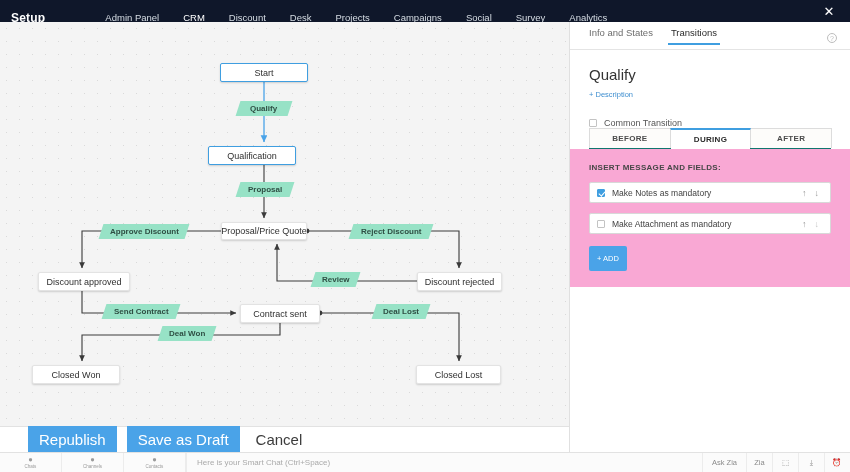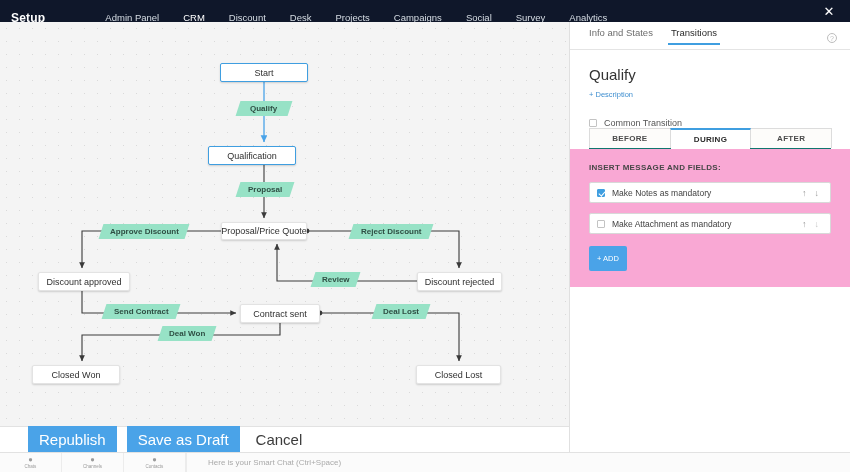--- a/index.html
+++ b/index.html
@@ -89,21 +89,21 @@
     display: flex; align-items: center;
   }
   .chatitem {
     width: 62px; height: 20px; display: flex; flex-direction: column;
     align-items: center; justify-content: center; cursor: pointer;
     border-right: 1px solid #ececec;
   }
   .chatitem .ci-ico { font-size: 7.5px; color: #9a9a9a; line-height: 8px; }
   .chatitem .ci-lbl { font-size: 4.5px; color: #9a9a9a; line-height: 6px; }
   .chatinput {
-    flex: 1; font-size: 8px; color: #aaaaaa; padding-left: 21px;
+    flex: 1; font-size: 8px; color: #aaaaaa; padding-left: 10px;
     border-left: 1px solid #ececec; height: 20px; line-height: 20px;
     cursor: text;
   }
   .chatright { display: flex; align-items: center; height: 20px; }
   .chatright .cr {
     height: 20px; min-width: 26px; padding: 0 6px;
     display: flex; align-items: center; justify-content: center;
     border-left: 1px solid #ececec; font-size: 7.5px; color: #8b8b8b;
     cursor: pointer;
   }
@@ -340,15 +340,22 @@
         <div class="chatitem">
           <div class="ci-ico">●</div>
           <div class="ci-lbl">Channels</div>
         </div>
         <div class="chatitem">
           <div class="ci-ico">●</div>
           <div class="ci-lbl">Contacts</div>
         </div>
       </div>
     <div class="chatinput">Here is your Smart Chat (Ctrl+Space)</div>
+    <div class="chatright" id="chatright">
+        <div class="cr askzia">Ask Zia</div>
+        <div class="cr">Zia</div>
+        <div class="cr">⬚</div>
+        <div class="cr">⤓</div>
+        <div class="cr">⏰</div>
+      </div>
   </div>
 
 </div>
 
 </body></html>

